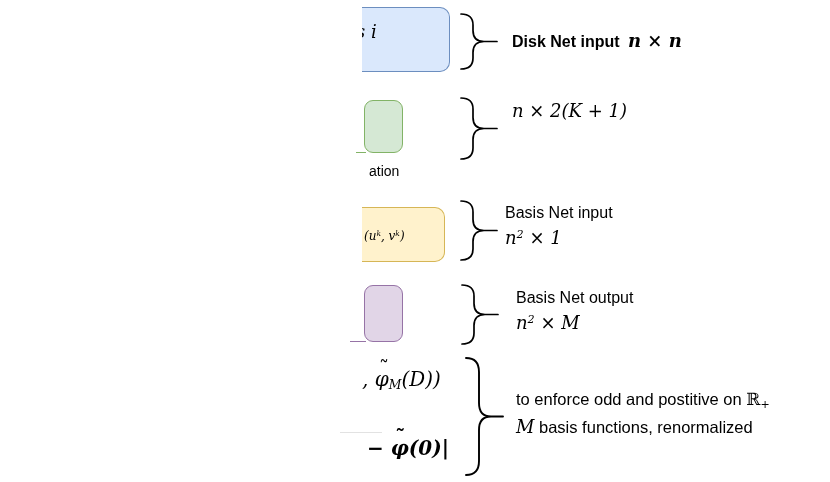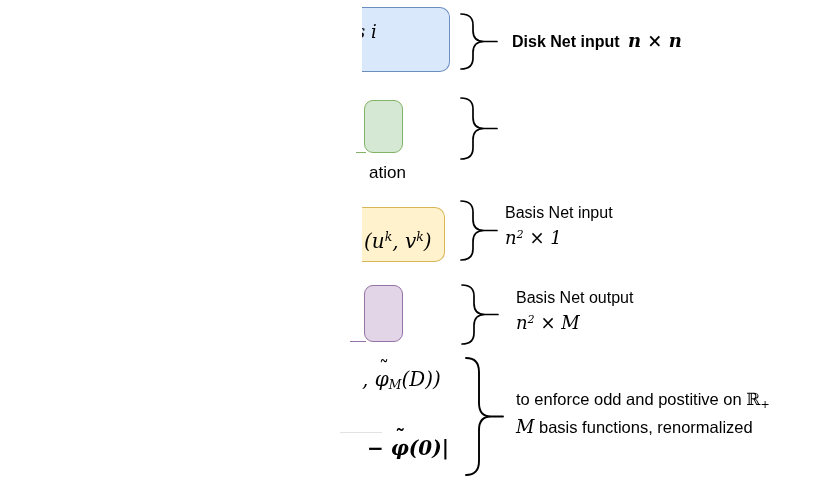--- a/index.html
+++ b/index.html
@@ -23,22 +23,22 @@
   .faint-line{position:absolute;left:340px;top:432px;width:42px;height:1px;background:#e2e2e2;}
 
   
   .math{font-family:"DejaVu Serif",serif;font-style:italic;}
   sup.m{font-size:0.62em;vertical-align:0.55em;font-style:italic;}
   sub.m{font-size:0.62em;vertical-align:-0.25em;font-style:italic;}
   .tilde-wrap{position:relative;display:inline-block;}
   .tilde-mark{position:absolute;left:0.22em;top:-0.56em;font-style:normal;}
 
   .blue-box-text{position:absolute;left:-6px;top:13px;font-size:18px;}
-  .yellow-box-text{position:absolute;left:2px;top:21px;font-size:20px;white-space:nowrap;}
-  .activation-frag{position:absolute;left:369px;top:163px;font-size:17px;}
+  .yellow-box-text{position:absolute;left:2px;top:21px;font-size:12px;white-space:nowrap;}
+  .activation-frag{position:absolute;left:369px;top:163px;font-size:14px;}
 
   
   .brace{position:absolute;}
   .brace svg{display:block;}
   .brace path{fill:none;stroke:#000;stroke-width:1.7;stroke-linecap:round;}
   .brace-big path{stroke-width:1.9;}
 
   
   .lab{position:absolute;font-size:16px;line-height:20px;white-space:nowrap;}
   .lab .mline{font-size:18px;line-height:23px;}
@@ -76,20 +76,21 @@
 
   <div class="dbox box-green"></div>
   <div class="stub stub-green"></div>
   <div class="activation-frag">ation</div>
   <div class="brace" style="left:459px;top:96px;">
     <svg width="40" height="65" viewBox="0 0 40 65">
       <path d="M2 2 Q14 2 14 13 L14 21.5 Q14 32.5 25 32.5 L38 32.5 M25 32.5 Q14 32.5 14 43.5 L14 52 Q14 63 2 63"></path>
     </svg>
   </div>
   <div class="lab lab2">
+    <div class="math mline">n × 2(K + 1)</div>
   </div>
 
   <div class="dbox box-yellow">
     <span class="yellow-box-text math">
       <span>(u</span><sup class="m">k</sup><span>, v</span><sup class="m">k</sup><span>)</span>
     </span>
   </div>
   <div class="brace" style="left:459px;top:199px;">
     <svg width="40" height="63" viewBox="0 0 40 63">
       <path d="M2 2 Q14 2 14 13 L14 20.5 Q14 31.5 25 31.5 L38 31.5 M25 31.5 Q14 31.5 14 42.5 L14 50 Q14 61 2 61"></path>

